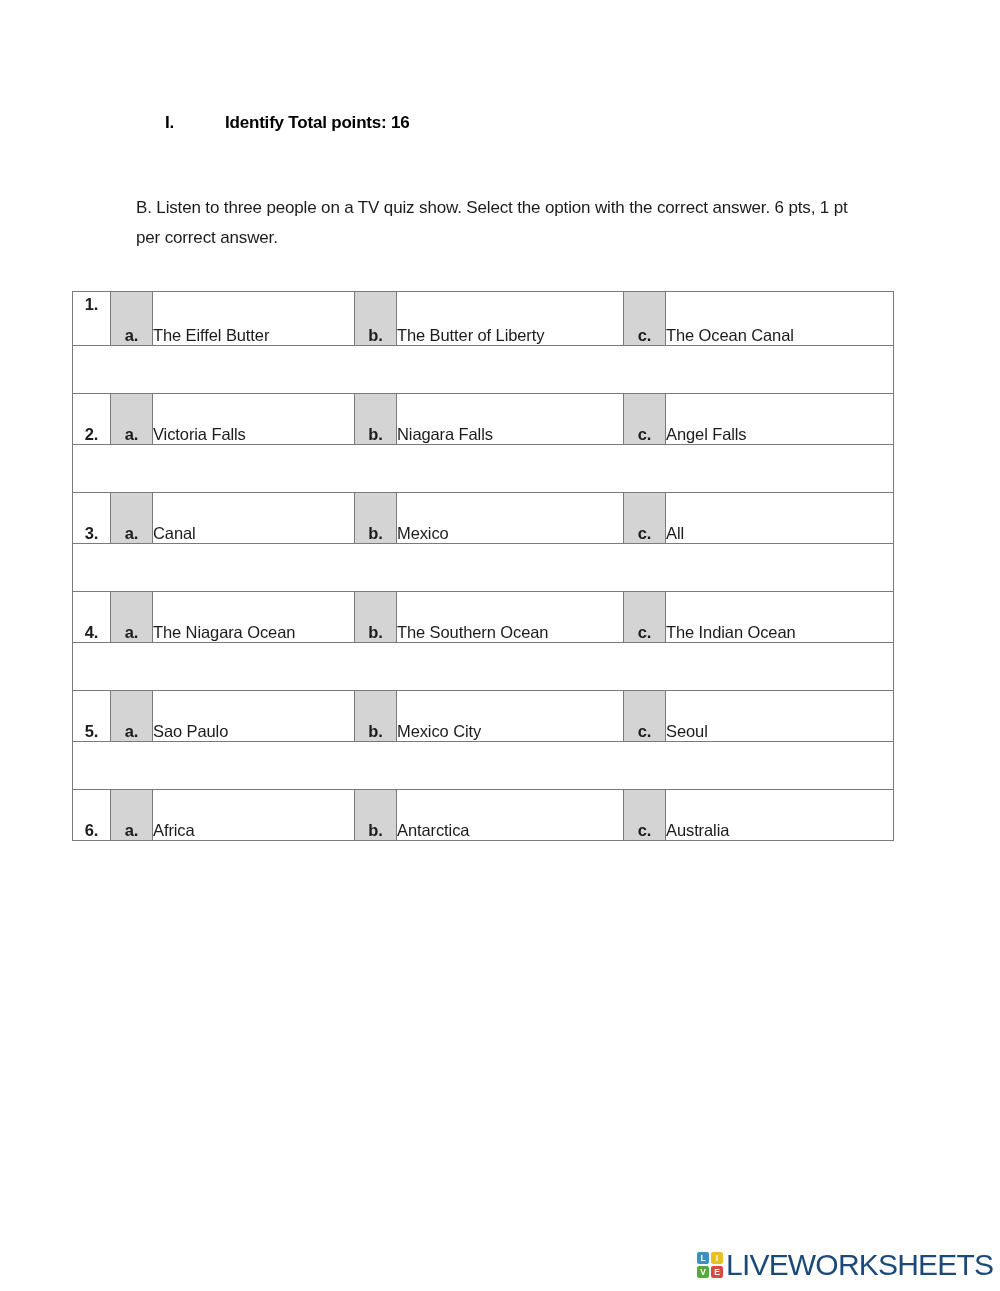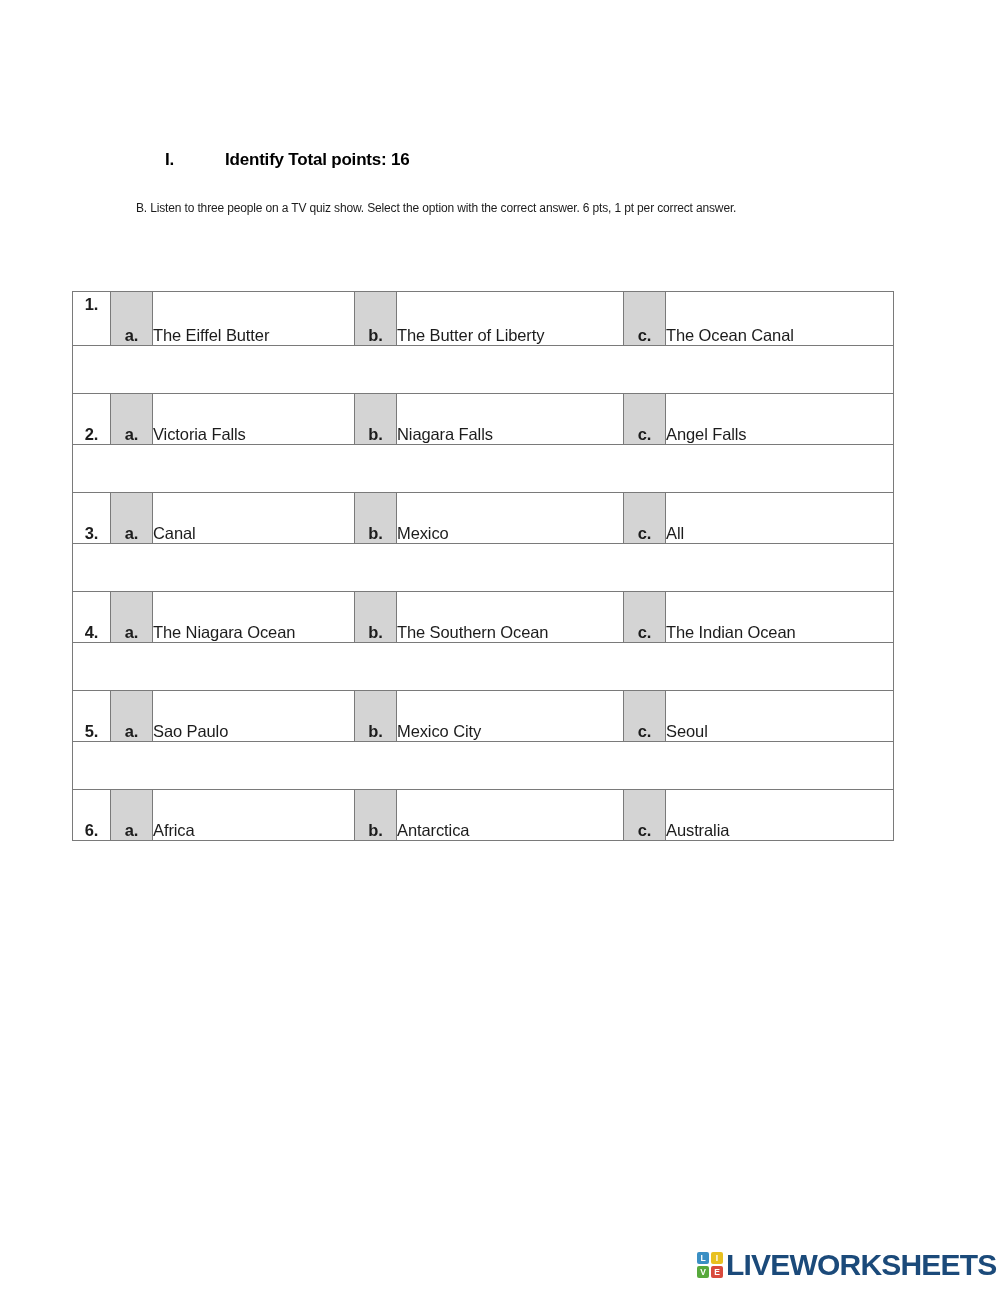--- a/index.html
+++ b/index.html
@@ -20,34 +20,33 @@
   
   .section-heading {
     position: absolute;
     left: 165px;
     top: 113px;
     font-size: 17px;
     font-weight: bold;
     letter-spacing: -0.2px;
     color: #000000;
     white-space: nowrap;
-    margin-top: 37px;
   }
   .section-heading .roman {
     display: inline-block;
     width: 60px;
   }
 
   
   .instructions {
     position: absolute;
     left: 136px;
     top: 193px;
     width: 740px;
-    font-size: 12px;
+    font-size: 17px;
     line-height: 30px;
     color: #1c1c1c;
     letter-spacing: -0.15px;
   }
 
   
   .quiz-table {
     position: absolute;
     left: 72px;
     top: 291px;
@@ -124,21 +123,21 @@
     line-height: 12px;
     text-align: center;
     font-family: "Liberation Sans", sans-serif;
   }
   .lw-sq-l { background: #3a8fc4; }
   .lw-sq-i { background: #e8c01f; }
   .lw-sq-v { background: #57a93c; }
   .lw-sq-e { background: #d94a3d; }
   .lw-wordmark {
     font-size: 30px;
-    font-weight: bold;
+    font-weight: normal;
     color: #1b4a7a;
     letter-spacing: -0.8px;
     font-family: "Liberation Sans", sans-serif;
     line-height: 1;
   }
 </style>
 </head>
 <body>
 
 <div class="section-heading">

